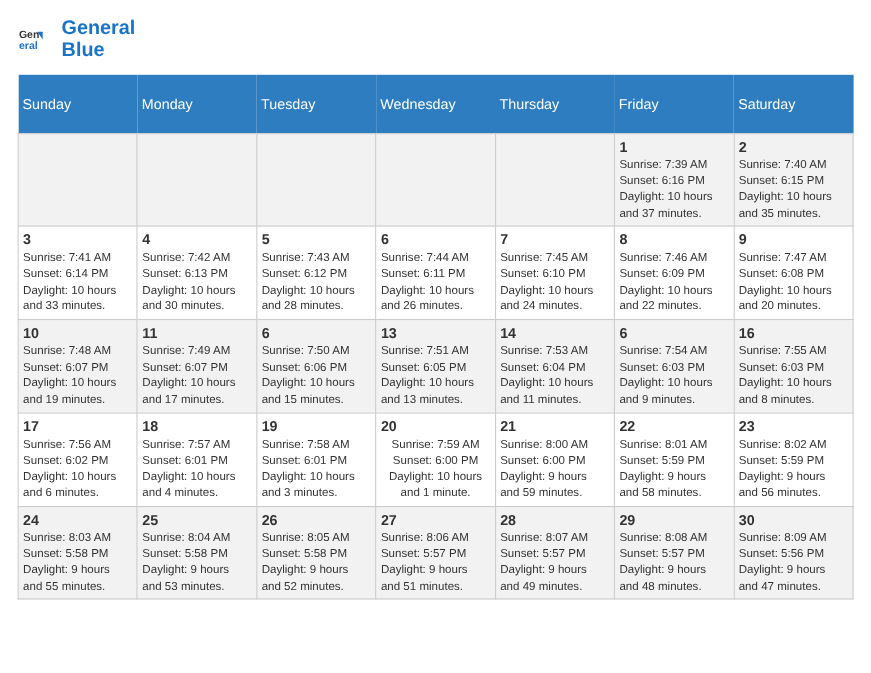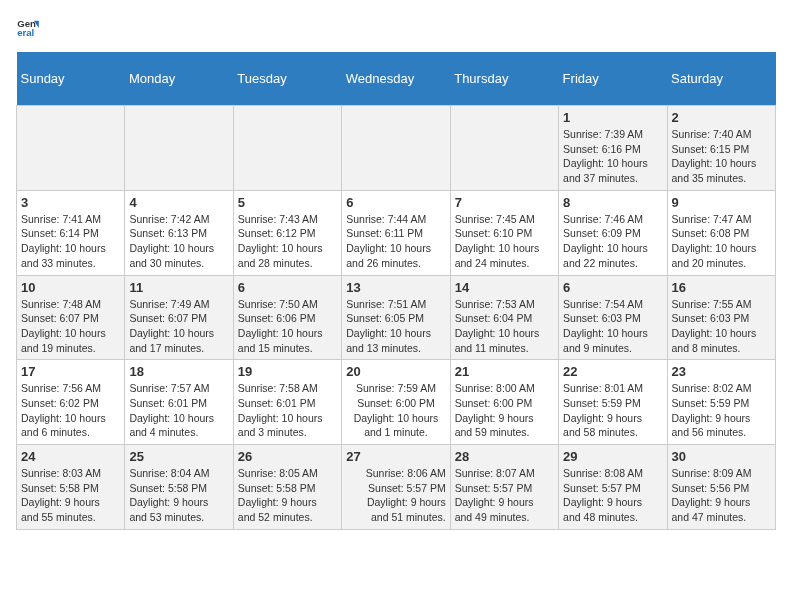--- a/index.html
+++ b/index.html
@@ -90,20 +90,26 @@
 </head>
 <body>
 
 <div class="header">
   <div class="logo">
     <svg class="logo-icon" viewBox="0 0 40 40" xmlns="http://www.w3.org/2000/svg">
       <text y="18" x="2" font-size="16" font-weight="bold" fill="#333">Gen</text>
       <text y="34" x="2" font-size="16" font-weight="bold" fill="#1a73c7">eral</text>
       <polygon points="30,8 38,8 38,20" fill="#1a73c7"></polygon>
     </svg>
+    <div>
+      <div class="logo-text">
+        <span>General</span>
+      </div>
+      <div class="logo-text" style="color:#1a73c7">Blue</div>
+    </div>
   </div>
   <div class="title-block">
     <div class="month-title"></div>
     <div class="location-title"></div>
   </div>
 </div>
 
 <table class="calendar">
   <thead>
     <tr>
@@ -308,21 +314,21 @@
         </td>
         <td>
           <div class="day-number">26</div>
           <div class="day-info" style="white-space: pre-line;">Sunrise: 8:05 AM
 Sunset: 5:58 PM
 Daylight: 9 hours
 and 52 minutes.</div>
         </td>
         <td>
           <div class="day-number">27</div>
-          <div class="day-info" style="white-space: pre-line; text-align: right;">Sunrise: 8:06 AM
+          <div class="day-info" style="white-space: pre-line;">Sunrise: 8:06 AM
 Sunset: 5:57 PM
 Daylight: 9 hours
 and 51 minutes.</div>
         </td>
         <td>
           <div class="day-number">28</div>
           <div class="day-info" style="white-space: pre-line;">Sunrise: 8:07 AM
 Sunset: 5:57 PM
 Daylight: 9 hours
 and 49 minutes.</div>

